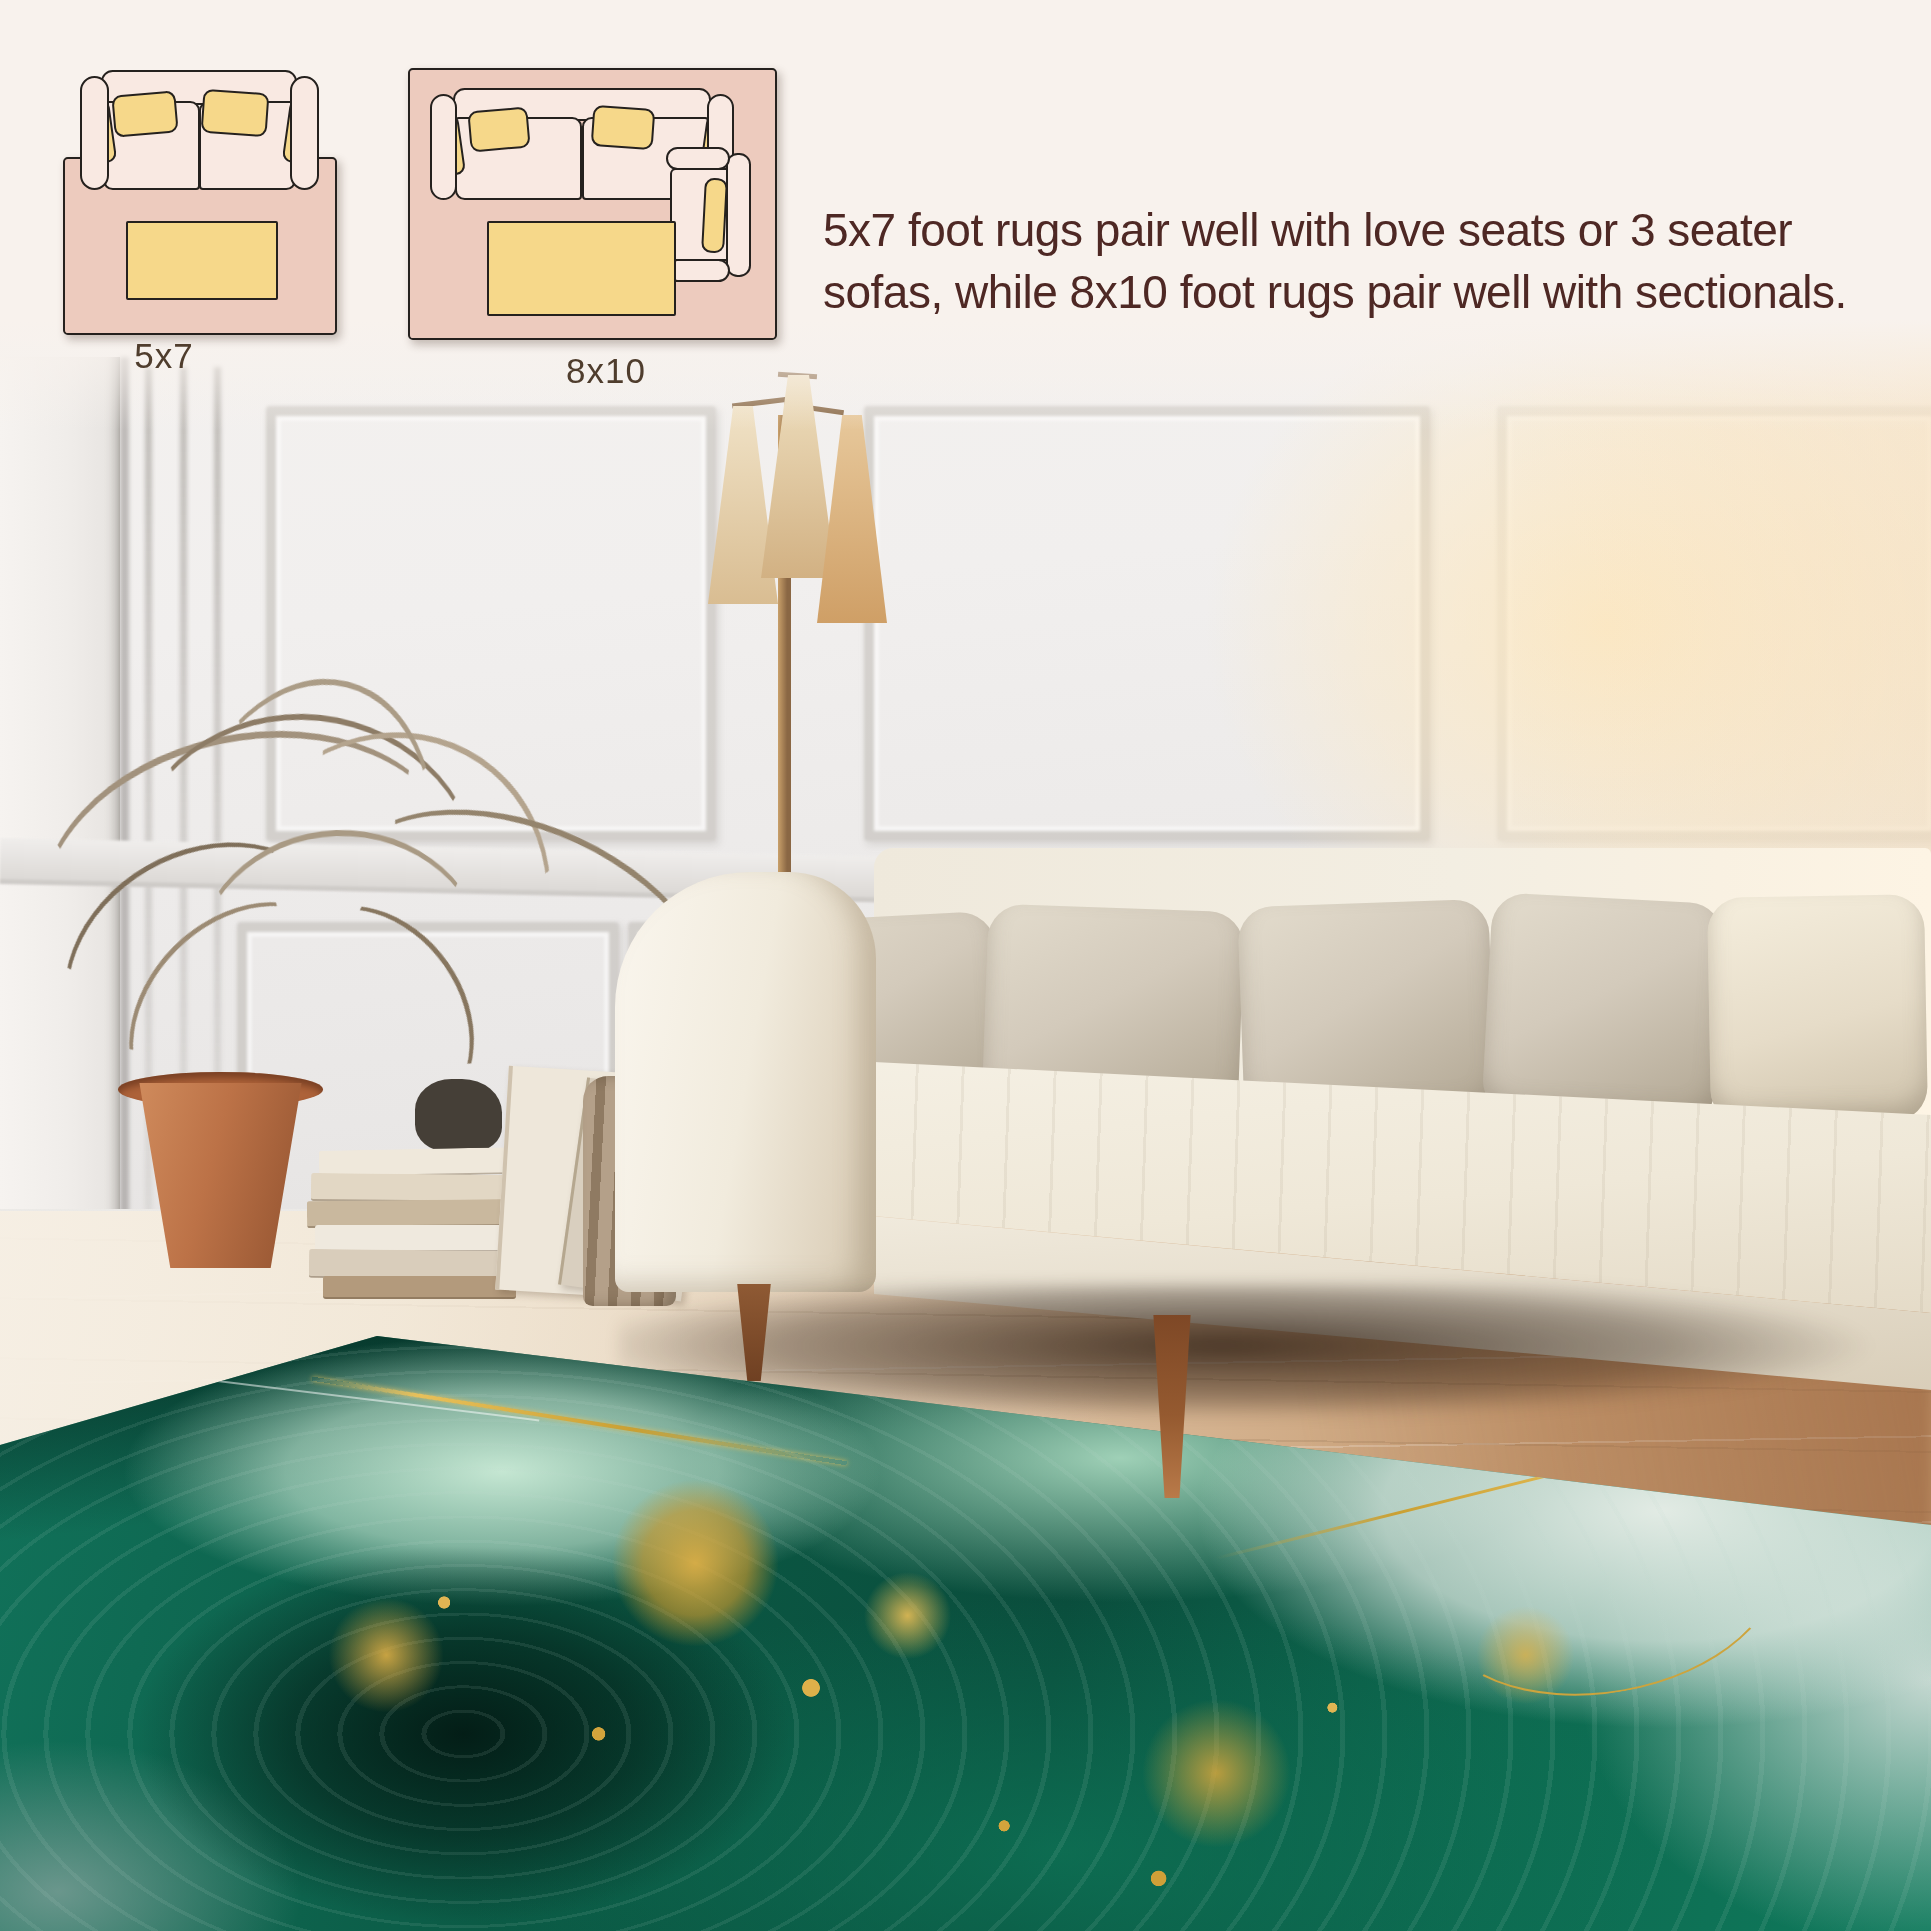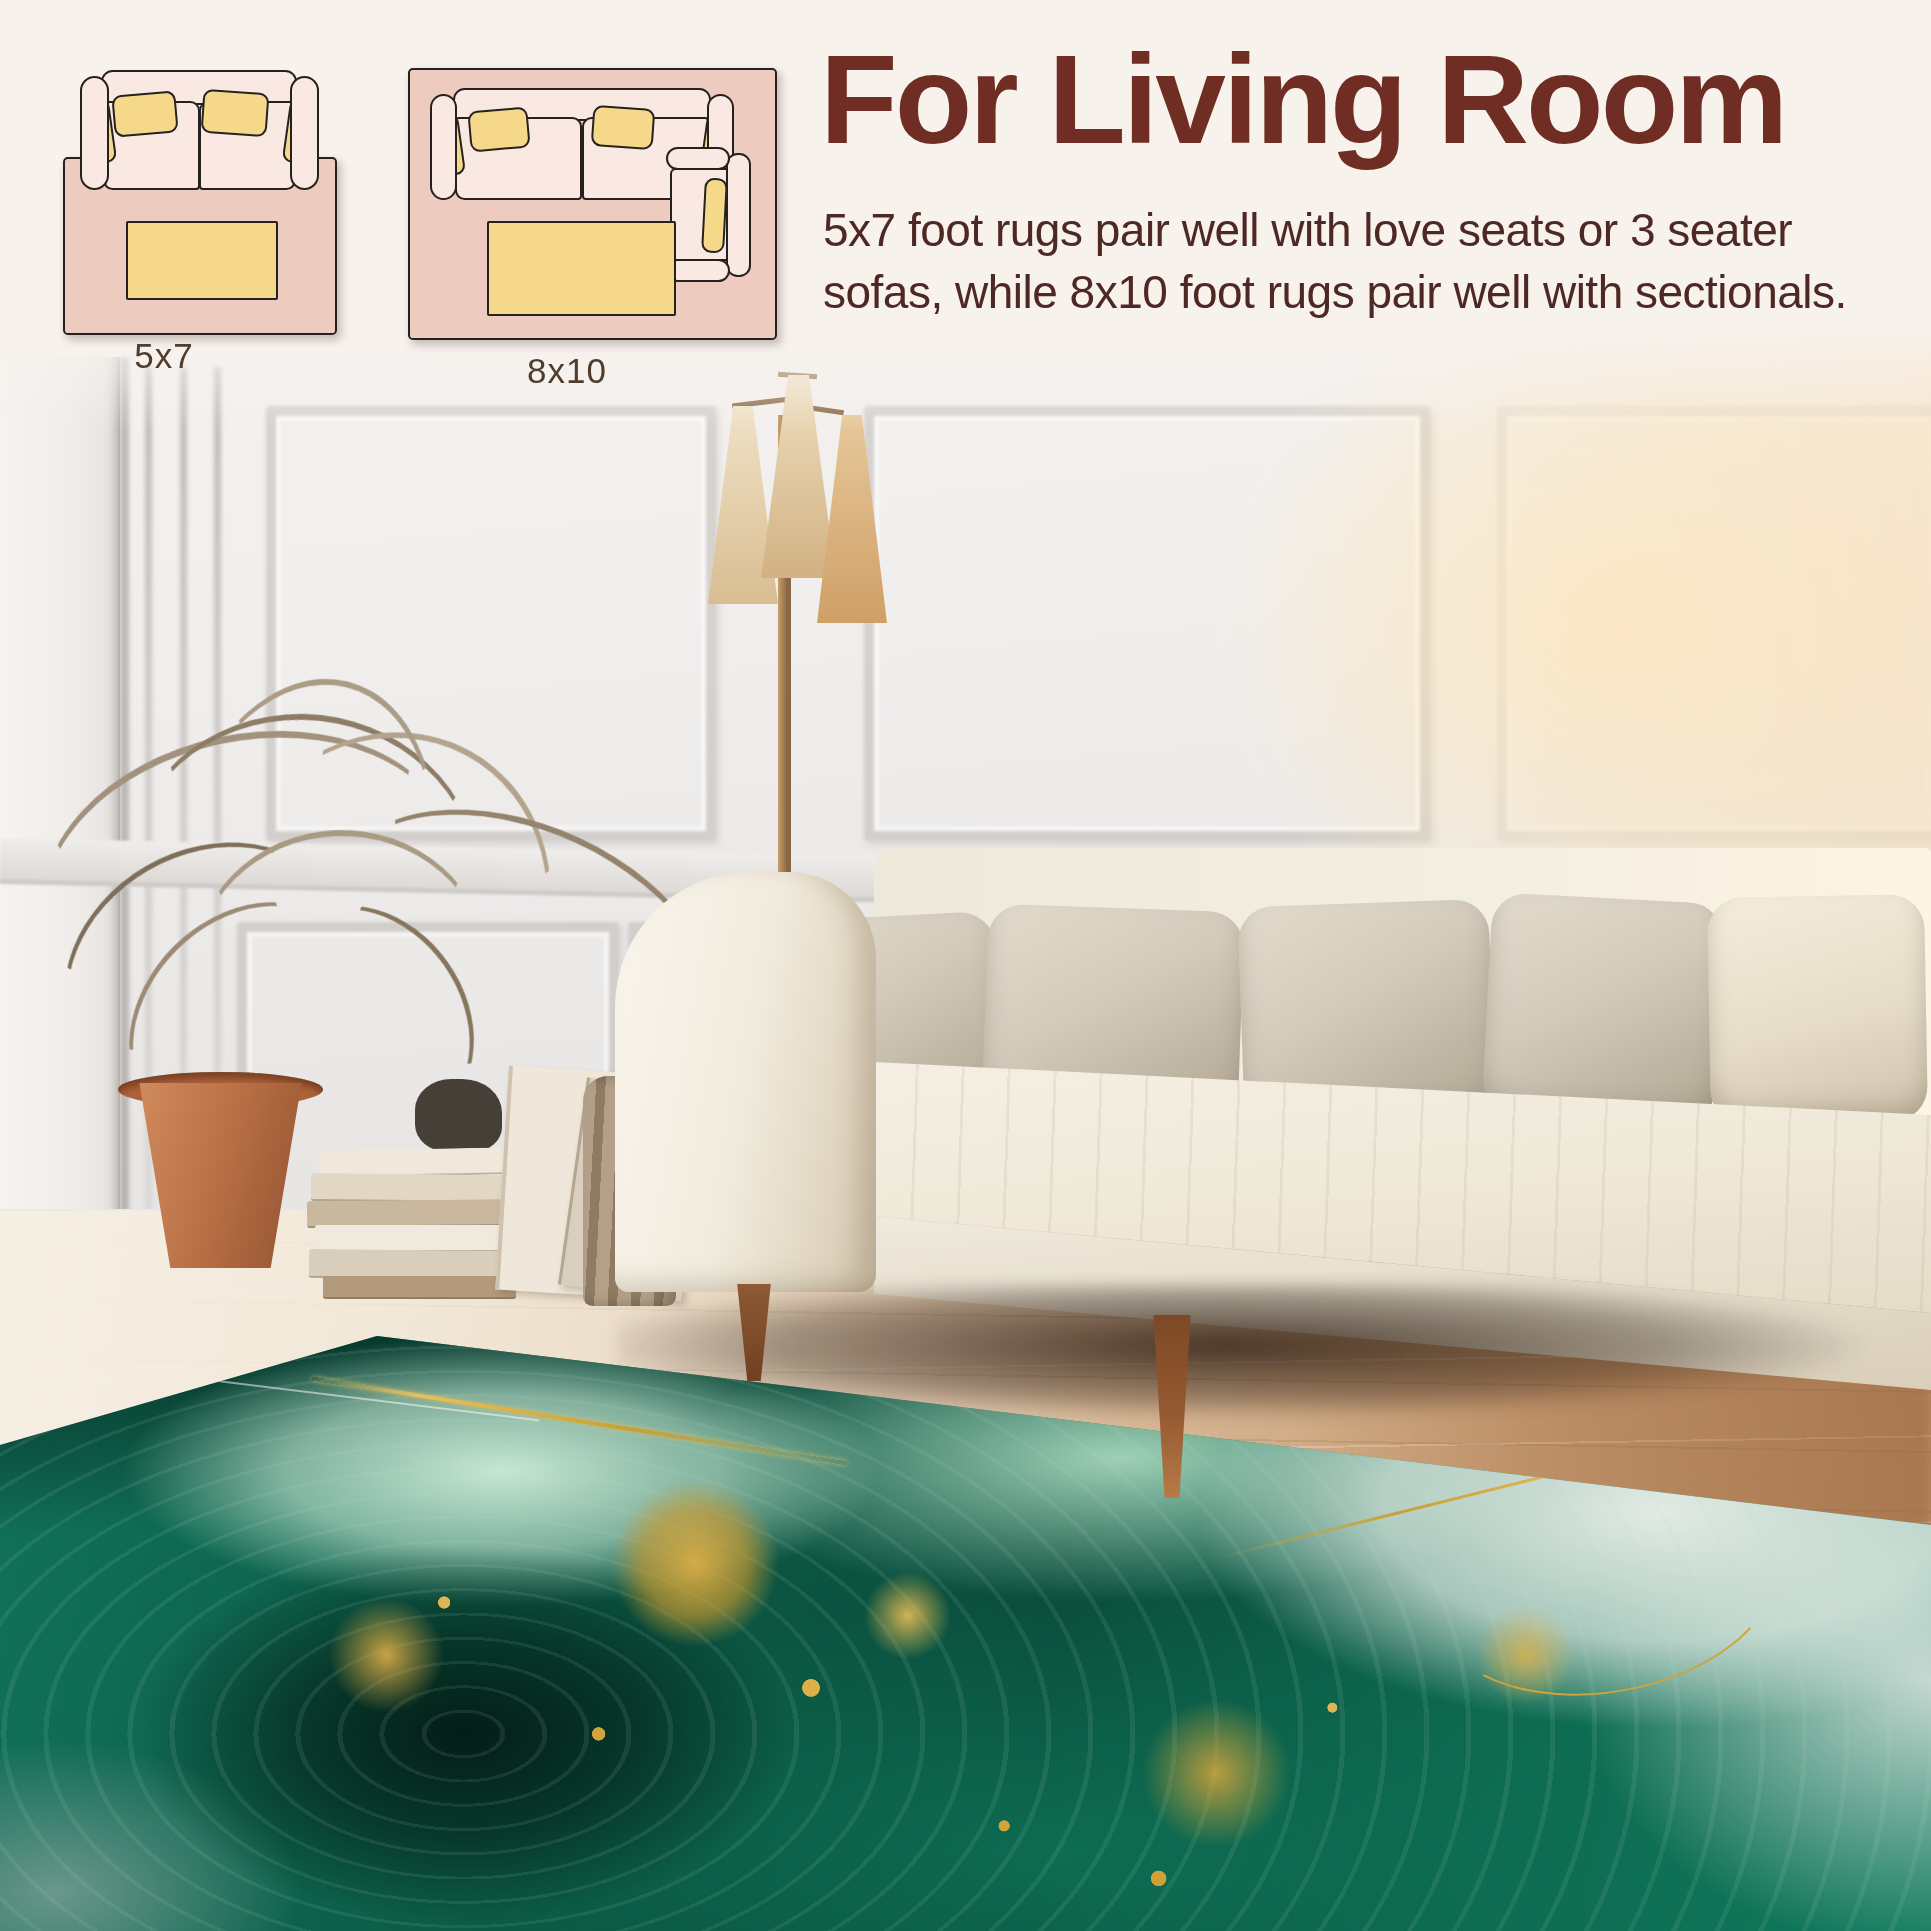--- a/index.html
+++ b/index.html
@@ -280,23 +280,22 @@
       <div class="sofa-part" style="left:277px;top:5.8px;width:27px;height:106px;border-radius:15.4px;"></div>
     </div>
     <div class="dg" style="left:664px;top:147px;width:89px;height:135px;">
       <div class="sofa-part" style="left:5.8px;top:21px;width:62px;height:93px;border-radius:5.8px;"></div>
       <div class="sofa-part" style="left:62px;top:5.8px;width:25px;height:124px;border-radius:11.6px;"></div>
       <div class="cushion" style="left:39px;top:31px;width:23px;height:75px;border-radius:9.7px;transform:rotate(3deg);"></div>
       <div class="sofa-part" style="left:1.9px;top:0;width:64px;height:23px;border-radius:11.6px;"></div>
       <div class="sofa-part" style="left:1.9px;top:112px;width:64px;height:23px;border-radius:11.6px;"></div>
     </div>
     <div class="d-table" style="left:487px;top:221px;width:185px;height:91px;"></div>
-    <div class="d-label" style="left:393px;top:351px;width:348px;">8x10</div>
+    <div class="d-label" style="left:432px;top:351px;width:348px;">8x10</div>
   </div>
 
-  <div class="title">For Living Room</div>
   <div class="desc">
     <div>5x7 foot rugs pair well with love seats or 3 seater</div>
     <div>sofas, while 8x10 foot rugs pair well with sectionals.</div>
   </div>
 
 </div>
 
 
 </body></html>

